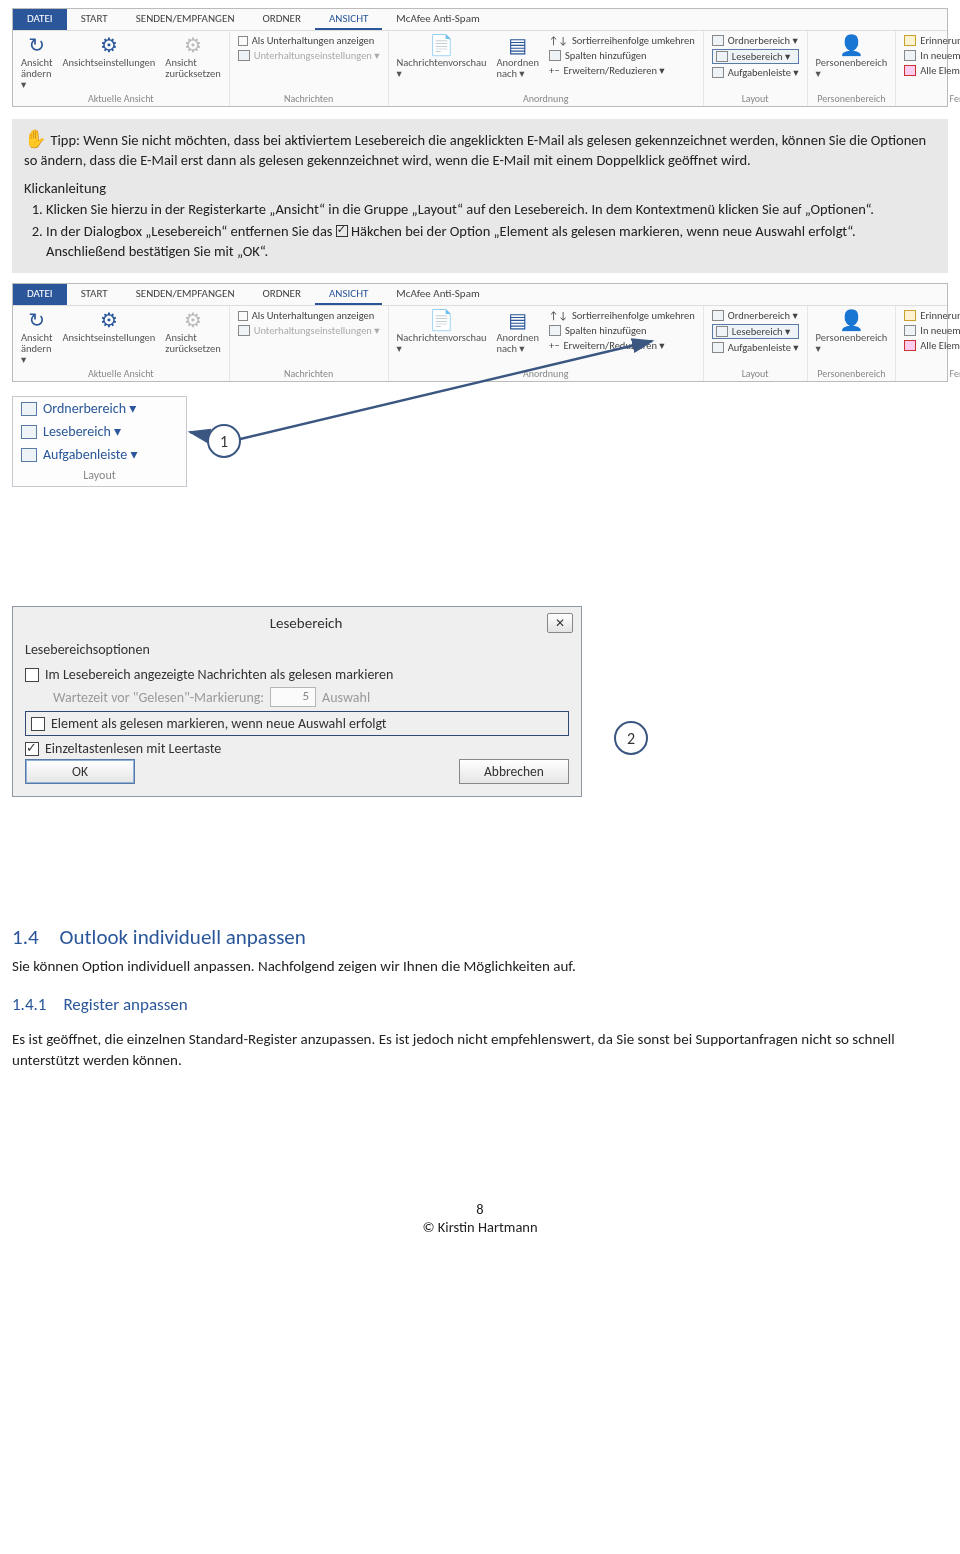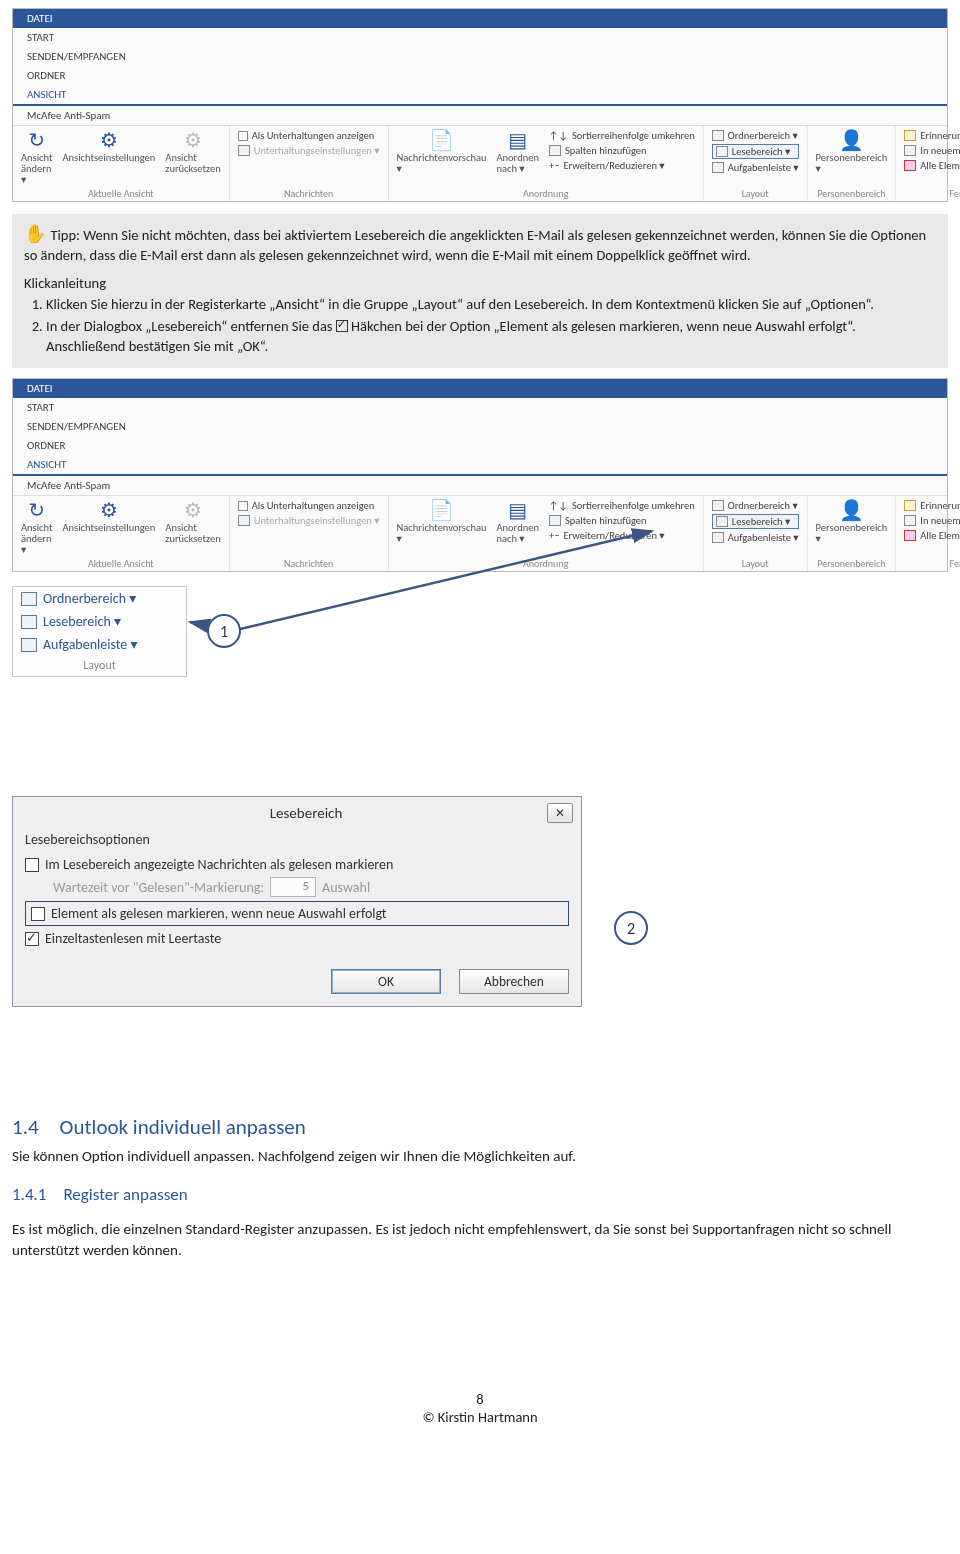--- a/index.html
+++ b/index.html
@@ -1,21 +1,21 @@
 <!DOCTYPE html>
 <html><head>
 <meta charset="utf-8">
 <style>
   * { box-sizing: border-box; }
   body { margin: 0; font-family: Calibri, Arial, sans-serif; font-size: 15px; color: #222; background: #fff; width: 960px; }
   .page { padding: 8px 12px 20px 12px; }
 
   
   .ribbon { border: 1px solid #bbb; background: #fafafa; font-size: 11px; color: #444; }
-  .tabs { display: flex; gap: 0; border-bottom: 1px solid #ddd; flex-direction: column; }
+  .tabs { display: flex; gap: 0; border-bottom: 1px solid #ddd; }
   .tab { padding: 3px 14px 3px 14px; font-size: 11px; }
   .tab.file { background: #2b579a; color: #fff; }
   .tab.active { border-bottom: 2px solid #2b579a; color: #2b579a; }
   .ribbon-body { display: flex; align-items: stretch; }
   .rgroup { border-right: 1px solid #e6e6e6; padding: 3px 8px 1px 8px; display: flex; flex-direction: column; justify-content: space-between; }
   .rgroup-row { display: flex; align-items: flex-start; gap: 10px; }
   .rgroup-label { text-align: center; font-size: 10px; color: #888; margin-top: 2px; }
   .ritem { display: flex; flex-direction: column; align-items: center; font-size: 10.5px; line-height: 1.05; color: #555; gap: 1px; }
   .ritem .glyph { font-size: 20px; color: #2b579a; height: 22px; display: flex; align-items: center; }
   .chkbox { width: 10px; height: 10px; border: 1px solid #888; display: inline-block; }
@@ -53,21 +53,21 @@
   .dlg-title-text { flex: 1; text-align: center; font-size: 15px; }
   .dlg-close { width: 26px; height: 20px; border: 1px solid #888; background: linear-gradient(#fff,#e3e3e3); font-size: 12px; display: flex; align-items: center; justify-content: center; border-radius: 2px; }
   .dlg-body { padding: 0 12px 12px 12px; }
   .dlg-sub { font-size: 14px; margin-bottom: 6px; }
   .dlg-row { display: flex; align-items: center; gap: 6px; padding: 2px 0; }
   .dlg-row.dim { color: #9a9a9a; }
   .dlg-input { width: 46px; height: 20px; border: 1px solid #b5b5b5; background: #fbfbfb; text-align: right; padding-right: 6px; font-size: 13px; color: #888; }
   .dlg-row.box { border: 1px solid #2f4a74; padding: 3px 5px; margin: 2px 0; }
   .dlg-chk { width: 14px; height: 14px; border: 1px solid #444; display: inline-block; position: relative; background: #fff; flex-shrink: 0; }
   .dlg-chk.checked::after { content: "✓"; position: absolute; top: -3px; left: 0; font-size: 13px; }
-  .dlg-btns { display: flex; justify-content: flex-end; gap: 18px; margin-top: 20px; }
+  .dlg-btns { display: flex; justify-content: space-between; gap: 18px; }
   .dlg-btn { width: 110px; height: 25px; border: 1px solid #888; background: linear-gradient(#fff,#e5e5e5); font-size: 13.5px; display: flex; align-items: center; justify-content: center; }
   .dlg-btn.ok { border: 1px solid #5a7aa6; box-shadow: 0 0 0 1px #8fb2d8 inset; }
 
   
   .h2 { color: #2b579a; font-size: 21px; margin-top: 28px; margin-bottom: 6px; }
   .h3 { color: #2b579a; font-size: 17px; margin-top: 18px; margin-bottom: 14px; }
   .body-p { font-size: 15px; line-height: 1.35; margin: 6px 0; }
 
   .footer { text-align: center; font-size: 14.5px; margin-top: 130px; padding-bottom: 10px; }
 </style>
@@ -369,20 +369,20 @@
         </div>
       </div>
     </div>
     <div class="callout" style="left:602px;top:115px">2</div>
   </div>
 
   <div class="h2">1.4 Outlook individuell anpassen</div>
   <div class="body-p">Sie können Option individuell anpassen. Nachfolgend zeigen wir Ihnen die Möglichkeiten auf.</div>
 
   <div class="h3">1.4.1 Register anpassen</div>
-  <div class="body-p">Es ist möglich, die einzelnen Standard-Register anzupassen. Es ist jedoch nicht empfehlenswert, da Sie sonst bei Supportanfragen nicht so schnell unterstützt werden können.</div>
+  <div class="body-p">Es ist geöffnet, die einzelnen Standard-Register anzupassen. Es ist jedoch nicht empfehlenswert, da Sie sonst bei Supportanfragen nicht so schnell unterstützt werden können.</div>
 
   <div class="footer">
     <div>8</div>
     <div>© Kirstin Hartmann</div>
   </div>
 
 </div>
 
 </body></html>

